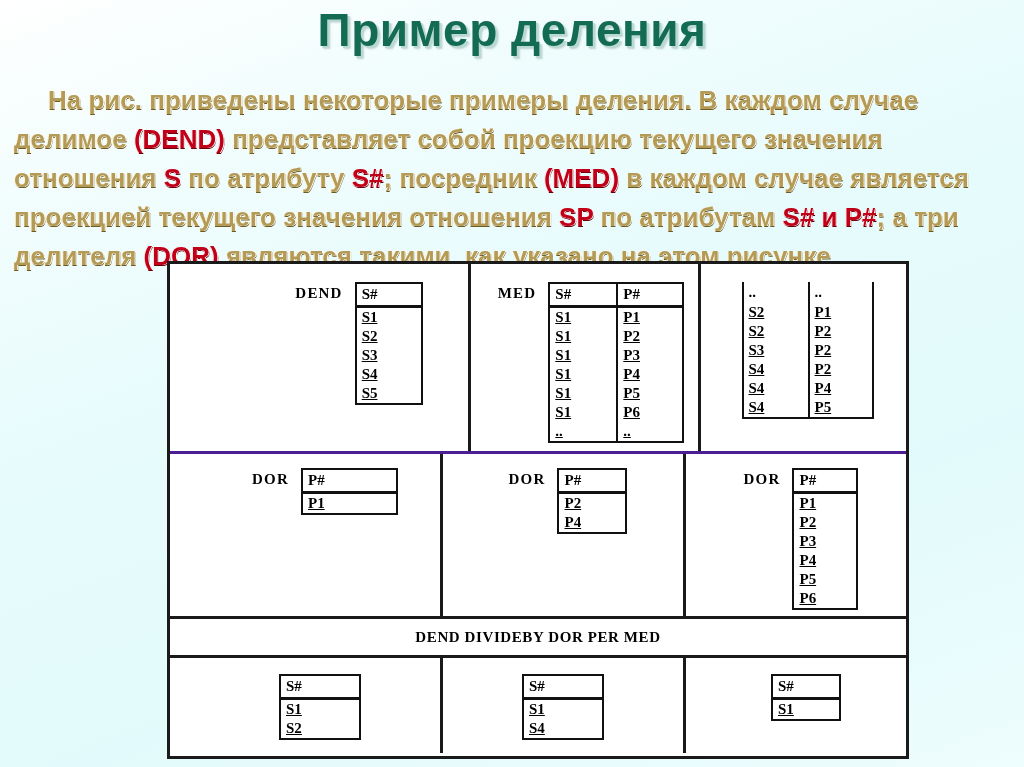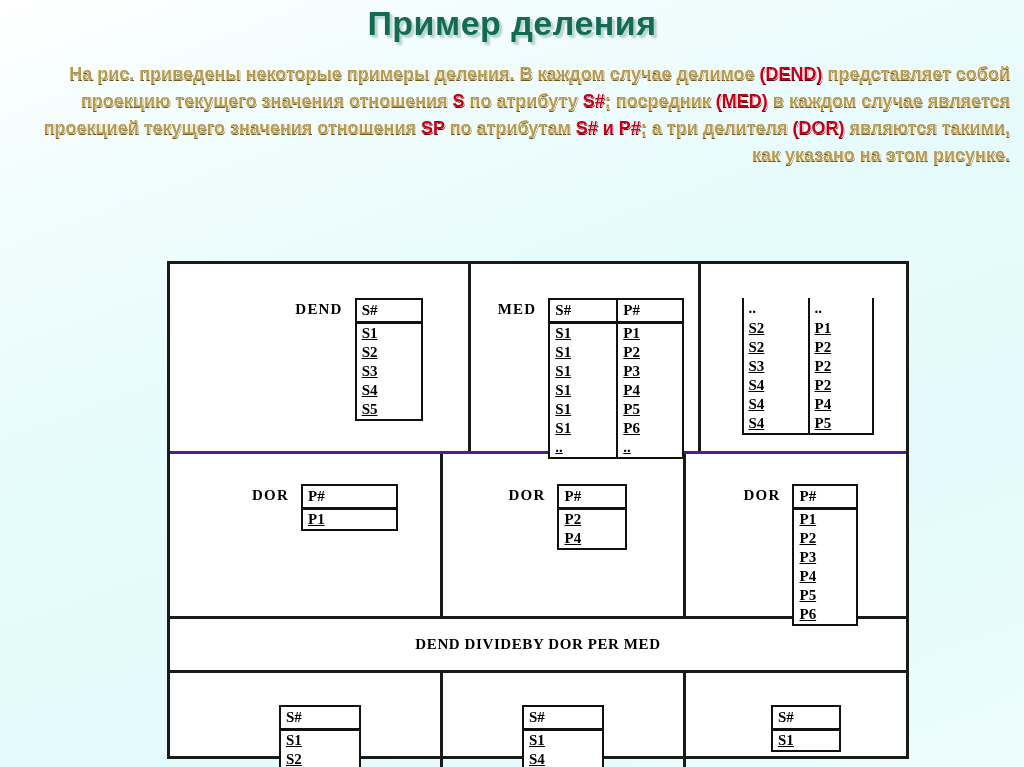--- a/index.html
+++ b/index.html
@@ -13,38 +13,38 @@
     font-family: "Liberation Sans", sans-serif;
     background: linear-gradient(160deg, #ffffff 0%, #f2fdfd 18%, #e6fbfc 45%, #e2fafb 70%, #eefdfd 100%);
     position: relative;
   }
 
   
   .slide-title {
     text-align: center;
     font-family: "Liberation Sans", sans-serif;
     font-weight: bold;
-    font-size: 34px;
+    font-size: 46px;
     color: #146b54;
     letter-spacing: 0.5px;
     padding-top: 4px;
     margin: 0;
     text-shadow: 2px 2px 0 #b9d8d0, 3px 3px 2px rgba(120,160,150,0.45);
     line-height: 1.15;
   }
 
   
   .body-text {
-    margin: 18px 14px 0 14px;
+    margin: 24px 14px 0 14px;
     font-family: "Liberation Sans", sans-serif;
     font-weight: bold;
-    font-size: 18px;
+    font-size: 26px;
     line-height: 1.50;
     color: #b39b57;
-    text-align: right;
+    text-align: left;
     text-indent: 34px;
     text-shadow:
        1px 0 0 #ffffff,
       -1px 0 0 #fff4d6,
        0 1px 0 #6e5c23,
        1px 1px 0 #5e4f1d;
   }
   .body-text .hl {
     color: #c00018;
     text-shadow:
@@ -67,30 +67,30 @@
     font-family: "Liberation Serif", serif;
     color: #000;
   }
 
   .dgrid-row {
     display: flex;
     box-sizing: border-box;
   }
   .row-top    { height: 187px; }
   .row-dor    { height: 165px; border-top: 3px solid #4c1d95; }
-  .row-label  { height: 54px;  border-top: 3px solid #1a1a1a; }
+  .row-label  { height: 39px;  border-top: 3px solid #1a1a1a; }
   .row-result { height: 98px;  border-top: 3px solid #1a1a1a; }
 
   .cell {
     box-sizing: border-box;
     position: relative;
     display: flex;
     align-items: flex-start;
     justify-content: center;
-    padding-top: 28px;
+    padding-top: 12px;
   }
   .cell + .cell { border-left: 3px solid #1a1a1a; }
 
   
   .w-dend  { width: 298px; }
   .w-med   { width: 230px; }
   .w-cont  { width: 208px; }
   .w-dor1  { width: 270px; }
   .w-dor2  { width: 243px; }
   .w-dor3  { width: 223px; }

